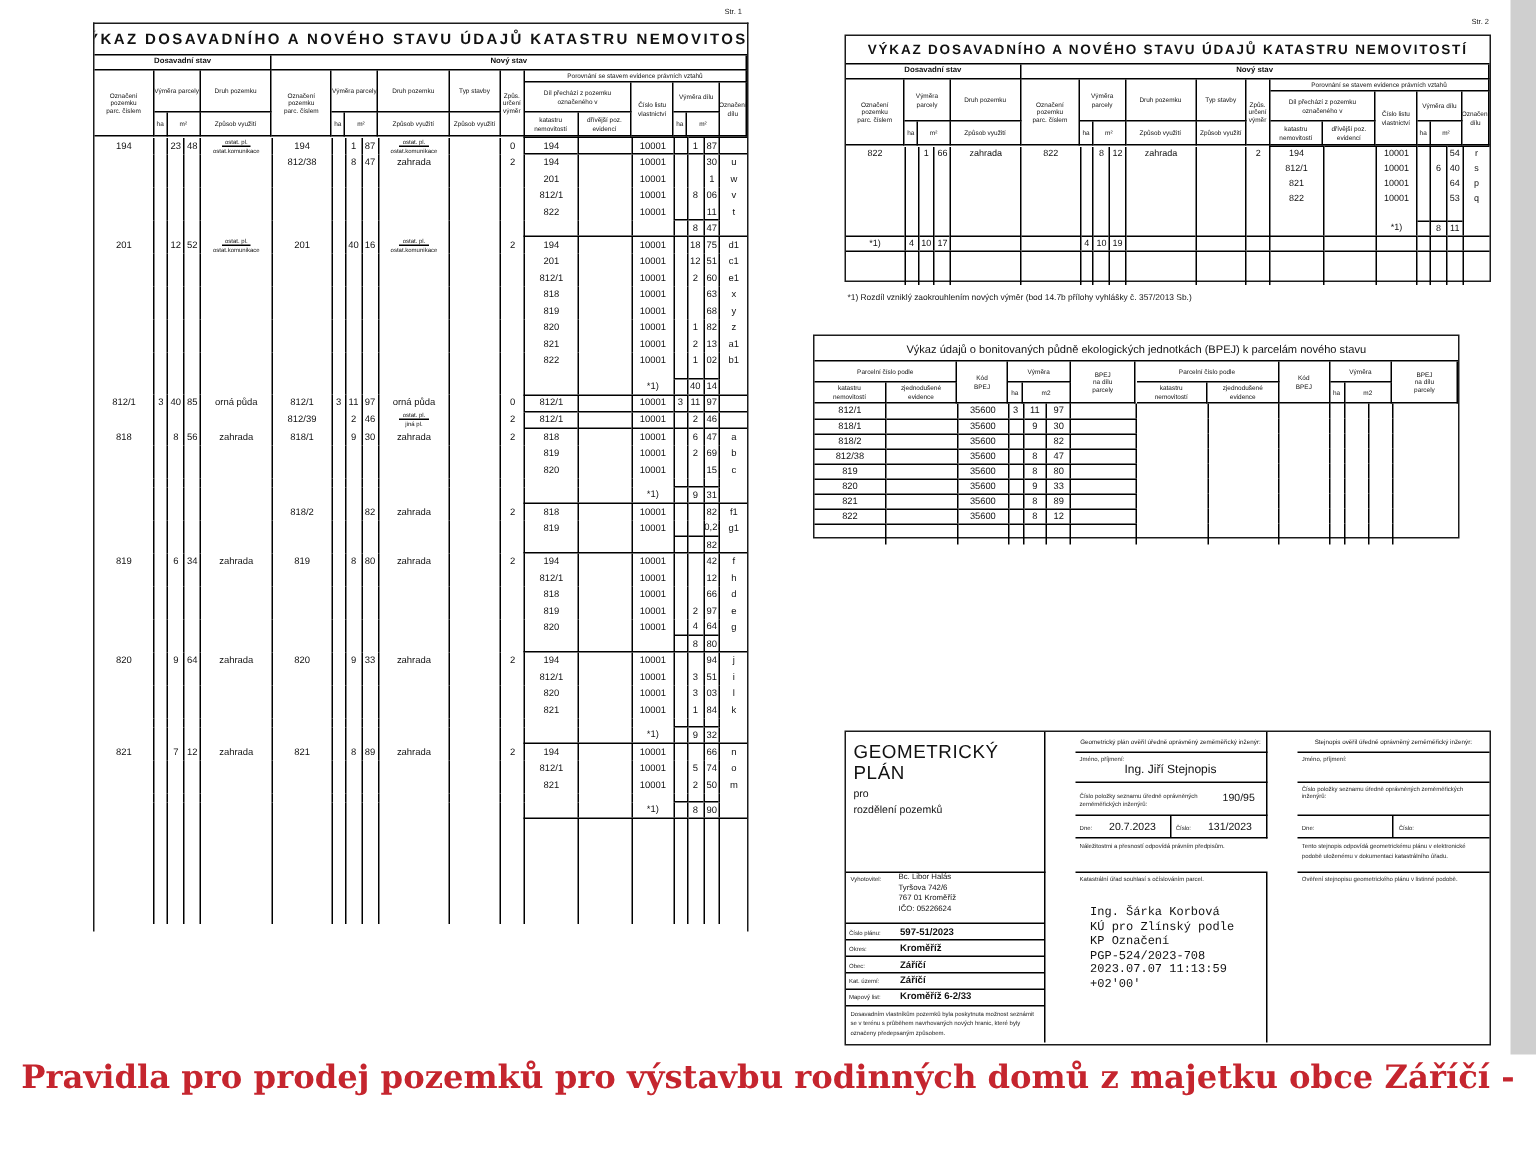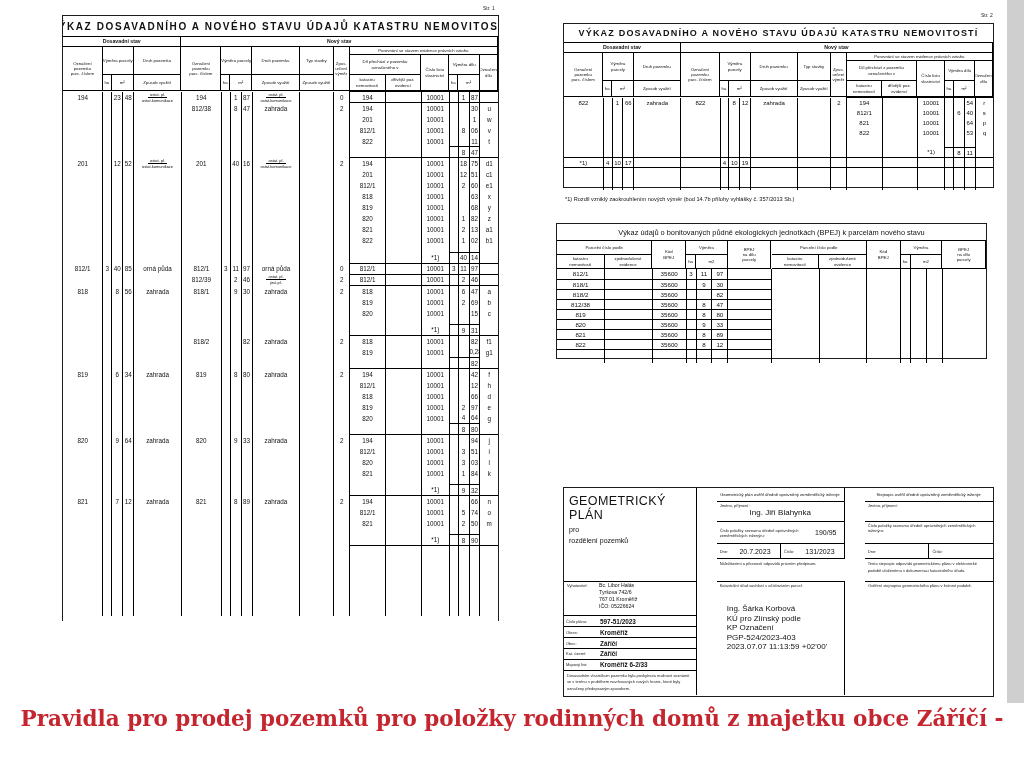--- a/index.html
+++ b/index.html
@@ -54,21 +54,21 @@
   .gp-title{font-size:12.5px;letter-spacing:0.4px;padding:6px 4px 2px 5px;}
   .gp-sub{font-size:7px;padding:2px 5px;}
   .gp-h{display:flex;align-items:center;justify-content:center;text-align:center;font-size:4.2px;line-height:1.25;padding:1px 3px;}
   .gp-lab{font-size:4px;color:#222;padding:1px 2px 0 3px;}
   .gp-val{font-size:8px;text-align:center;}
   .gp-val2{font-size:7px;text-align:center;}
   .fieldrow{display:flex;border-bottom:1px solid #000;align-items:center;height:10px;}
   .fieldrow .fl{width:34px;font-size:4px;padding-left:2px;color:#222;flex:none;}
   .fieldrow .fv{font-size:6.4px;font-weight:bold;}
   .addr{font-size:5.2px;line-height:1.35;padding-left:30px;}
-  .stamp{font-size:8px;line-height:1.2;padding:16px 0 0 10px;}
+  .stamp{font-size:8px;line-height:1.2;padding:16px 0 0 10px;font-family:Liberation Mono, monospace;}
   .parag{font-size:4px;line-height:1.7;padding:2px 3px;color:#222;}
   
   .caption{position:absolute;left:0;top:702px;width:1024px;text-align:center;
            font-family:"DejaVu Serif", serif;font-weight:bold;font-size:21.5px;line-height:1.55;}
 </style>
 </head>
 <body>
 
 <div class="canvas">
   <div class="scan-edge"></div>
@@ -1323,21 +1323,21 @@
             <td class="cmp sv"></td>
             <td class="cmp sv"></td>
             <td class="cmp sv"></td>
             <td class="cmp"></td>
           </tr>
         </tbody>
       </table>
   </div>
   <div class="footnote" style="left:565px;top:196px;">*1) Rozdíl vzniklý zaokrouhlením nových výměr (bod 14.7b přílohy vyhlášky č. 357/2013 Sb.)</div>
 
-  <div class="bwrap" style="left:556px;top:223px;width:431px;height:136px;">
+  <div class="bwrap" style="left:542px;top:223px;width:431px;height:136px;">
     <div class="btitle">Výkaz údajů o bonitovaných půdně ekologických jednotkách (BPEJ) k parcelám nového stavu</div>
     <div class="bhead" id="bhead">
         <div class="hx" style="left: 0%; width: 22.2222%; top: 0px; height: 14px;">Parcelní číslo podle</div>
         <div class="hx" style="left: 0%; width: 11.1111%; top: 14px; height: 14px;">katastru
 nemovitostí</div>
         <div class="hx" style="left: 11.1111%; width: 11.1111%; top: 14px; height: 14px;">zjednodušené
 evidence</div>
         <div class="hx" style="left: 22.2222%; width: 7.87037%; top: 0px; height: 28px;">Kód
 BPEJ</div>
         <div class="hx" style="left: 30.0926%; width: 9.72222%; top: 0px; height: 14px;">Výměra</div>
@@ -1530,21 +1530,21 @@
     <div class="row" style="height:94px;">
       <div class="cell" style="width:147px;">
         <div class="gp-title">GEOMETRICKÝ PLÁN</div>
         <div class="gp-sub">pro</div>
         <div class="gp-sub">rozdělení pozemků</div>
       </div>
       <div style="width:142px;display:flex;flex-direction:column;">
         <div class="cell gp-h" style="height:14px;">Geometrický plán ověřil úředně oprávněný zeměměřický inženýr:</div>
         <div class="cell" style="height:20px;">
           <div class="gp-lab">Jméno, příjmení:</div>
-          <div class="gp-val">Ing. Jiří Blahynka</div>
+          <div class="gp-val">Ing. Jiří Stejnopis</div>
         </div>
         <div class="cell" style="height:22px;display:flex;align-items:center;">
           <div class="gp-lab" style="width:86px;">Číslo položky seznamu úředně oprávněných zeměměřických inženýrů:</div>
           <div class="gp-val2" style="flex:1;">190/95</div>
         </div>
         <div class="cell" style="height:15px;display:flex;">
           <div style="width:50%;border-right:1px solid #000;display:flex;align-items:center;">
             <span class="gp-lab">Dne:</span>
             <span class="gp-val2" style="flex:1;">20.7.2023</span>
           </div>
@@ -1610,26 +1610,26 @@
             <span class="fv">Kroměříž 6-2/33</span>
           </div>
         <div class="parag">Dosavadním vlastníkům pozemků byla poskytnuta možnost seznámit se v terénu s průběhem navrhovaných nových hranic, které byly označeny předepsaným způsobem.</div>
       </div>
       <div class="cell" style="width:142px;border-bottom:none;">
         <div class="gp-lab">Katastrální úřad souhlasí s očíslováním parcel.</div>
         <div class="stamp">
           <div>Ing. Šárka Korbová</div>
           <div>KÚ pro Zlínský podle</div>
           <div>KP Označení</div>
-          <div>PGP-524/2023-403</div>
+          <div>PGP-524/2023-708</div>
           <div>2023.07.07 11:13:59 +02'00'</div>
         </div>
       </div>
       <div class="cell" style="width:142px;border-bottom:none;border-right:none;">
         <div class="gp-lab">Ověření stejnopisu geometrického plánu v listinné podobě.</div>
       </div>
     </div>
   </div>
 
   <div class="caption" style="color: rgb(197, 37, 46);">
-    <div>Pravidla pro prodej pozemků pro položky rodinných domů z majetku obce Záříčí -</div>
+    <div>Pravidla pro prodej pozemků pro výstavbu rodinných domů z majetku obce Záříčí -</div>
   </div>
 </div>
 
 </body></html>

